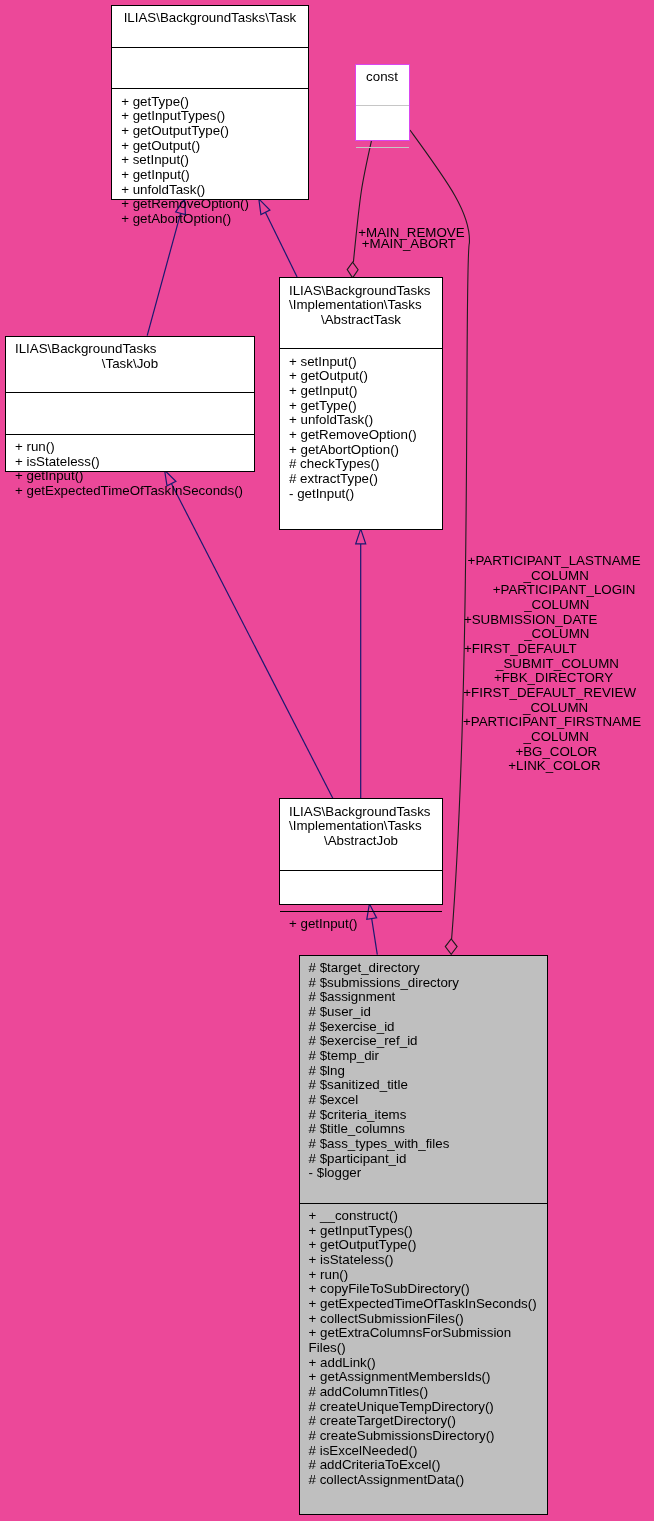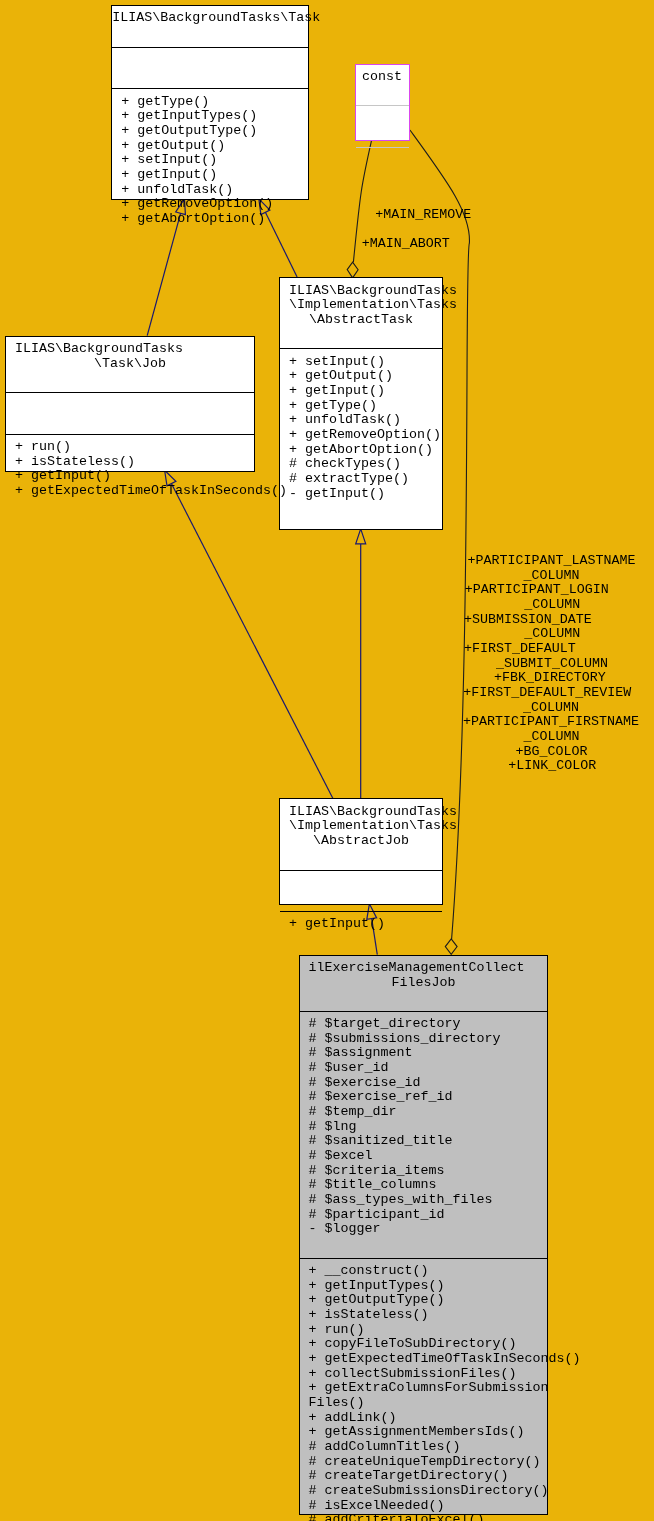--- a/index.html
+++ b/index.html
@@ -1,18 +1,18 @@
 <!DOCTYPE html>
 <html><head>
 <meta charset="utf-8">
 <title>ilExerciseManagementCollectFilesJob class diagram</title>
 <style>
   html,body{margin:0;padding:0;background:#ffffff;}
-  #page{position:relative;width:654px;height:1521px;background:#eab308;overflow:hidden;
-        font-family:Liberation Mono, monospace;font-size:13.33px;color:#000;
+  #page{position:relative;width:654px;height:1521px;background:#ec4899;overflow:hidden;
+        font-family:Liberation Sans, sans-serif;font-size:13.33px;color:#000;
         -webkit-font-smoothing:antialiased;transform:translateZ(0);}
   .uml{position:absolute;box-sizing:border-box;border:1px solid #000;background:#fff;z-index:2;}
   .uml.gray{background:#bfbfbf;}
   .uml.light{border:1px solid #d946ef;}
   .sec{position:relative;padding:5.25px 0;box-sizing:border-box;}
   .sec + .sec{border-top:1px solid #000;margin-top:16px;}
   .uml.light .sec + .sec{border-top:1px solid #c6c6c6;}
   .ln{height:14.68px;line-height:14.68px;white-space:pre;transform:translateZ(0);}
   .pl{padding-left:9px;}
   .ctr{text-align:center;}
@@ -134,24 +134,20 @@
     <div class="ln ctr">\AbstractJob</div>
   </div>
   <div class="sec" style="height:25.0px">
     <div class="ln">&nbsp;</div>
   </div>
   <div class="sec" style="height:25.600000000000023px">
     <div class="ln pl">+ getInput()</div>
   </div>
 </div>
 <div class="uml gray" style="left:298.6px;top:954.8px;width:249.6px;height:560.7px;">
-  <div class="sec" style="height:39.0px">
-    <div class="ln pl">ilExerciseManagementCollect</div>
-    <div class="ln ctr">FilesJob</div>
-  </div>
   <div class="sec" style="height:230.79999999999995px">
     <div class="ln pl"># $target_directory</div>
     <div class="ln pl"># $submissions_directory</div>
     <div class="ln pl"># $assignment</div>
     <div class="ln pl"># $user_id</div>
     <div class="ln pl"># $exercise_id</div>
     <div class="ln pl"># $exercise_ref_id</div>
     <div class="ln pl"># $temp_dir</div>
     <div class="ln pl"># $lng</div>
     <div class="ln pl"># $sanitized_title</div>
@@ -178,27 +174,27 @@
     <div class="ln pl"># addColumnTitles()</div>
     <div class="ln pl"># createUniqueTempDirectory()</div>
     <div class="ln pl"># createTargetDirectory()</div>
     <div class="ln pl"># createSubmissionsDirectory()</div>
     <div class="ln pl"># isExcelNeeded()</div>
     <div class="ln pl"># addCriteriaToExcel()</div>
     <div class="ln pl"># collectAssignmentData()</div>
   </div>
 </div>
 <div class="elabel" style="left:0;top:0;">
-  <div class="ln" style="position:absolute;left:358.3px;top:208px;padding-left:17px;">+MAIN_REMOVE</div>
+  <div class="ln" style="position:absolute;left:358.3px;top:226px;">+MAIN_REMOVE</div>
   <div class="ln" style="position:absolute;left:361.8px;top:237.4px;">+MAIN_ABORT</div>
 </div>
 <div class="elabel" style="left:0;top:0;">
   <div class="ln" style="position:absolute;left:467.6px;top:554.2px;">+PARTICIPANT_LASTNAME</div>
   <div class="ln" style="position:absolute;left:523.6px;top:568.8px;">_COLUMN</div>
-  <div class="ln" style="position:absolute;left:464.8px;top:583.4px;">+PARTICIPANT_LOGIN</div>
+  <div class="ln" style="position:absolute;left:464.8px;top:583.4px;padding-left:28px;">+PARTICIPANT_LOGIN</div>
   <div class="ln" style="position:absolute;left:524.2px;top:598.0px;">_COLUMN</div>
   <div class="ln" style="position:absolute;left:463.9px;top:612.7px;">+SUBMISSION_DATE</div>
   <div class="ln" style="position:absolute;left:524.2px;top:627.3px;">_COLUMN</div>
   <div class="ln" style="position:absolute;left:463.9px;top:642.0px;">+FIRST_DEFAULT</div>
   <div class="ln" style="position:absolute;left:496.0px;top:656.6px;">_SUBMIT_COLUMN</div>
   <div class="ln" style="position:absolute;left:493.9px;top:671.3px;">+FBK_DIRECTORY</div>
   <div class="ln" style="position:absolute;left:463.3px;top:685.9px;">+FIRST_DEFAULT_REVIEW</div>
   <div class="ln" style="position:absolute;left:523.0px;top:700.6px;">_COLUMN</div>
   <div class="ln" style="position:absolute;left:463.0px;top:715.2px;">+PARTICIPANT_FIRSTNAME</div>
   <div class="ln" style="position:absolute;left:523.6px;top:729.9px;">_COLUMN</div>

